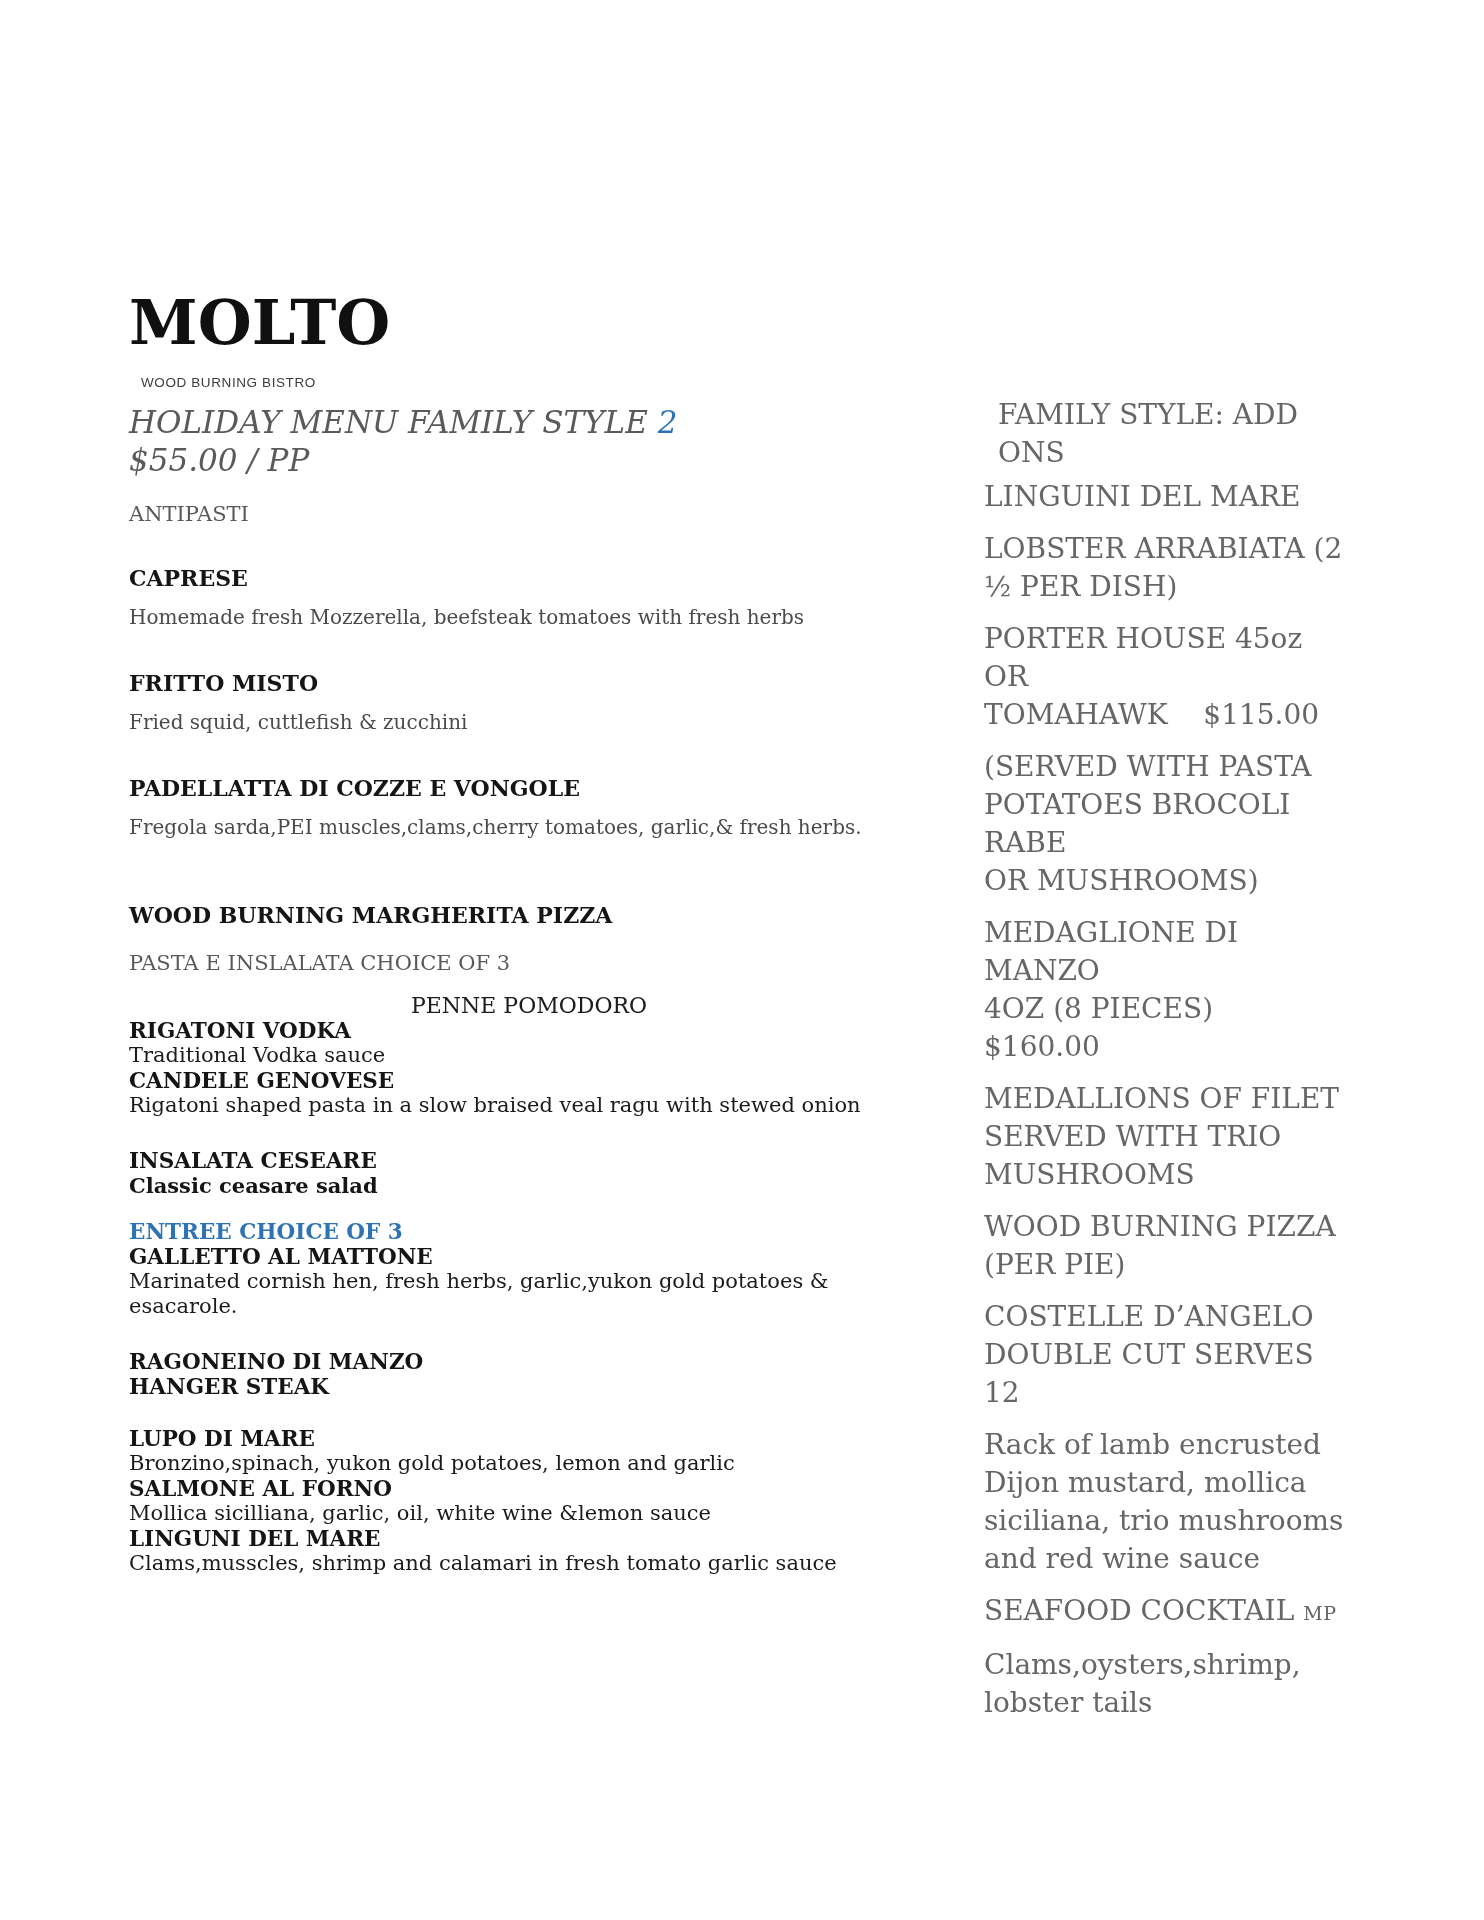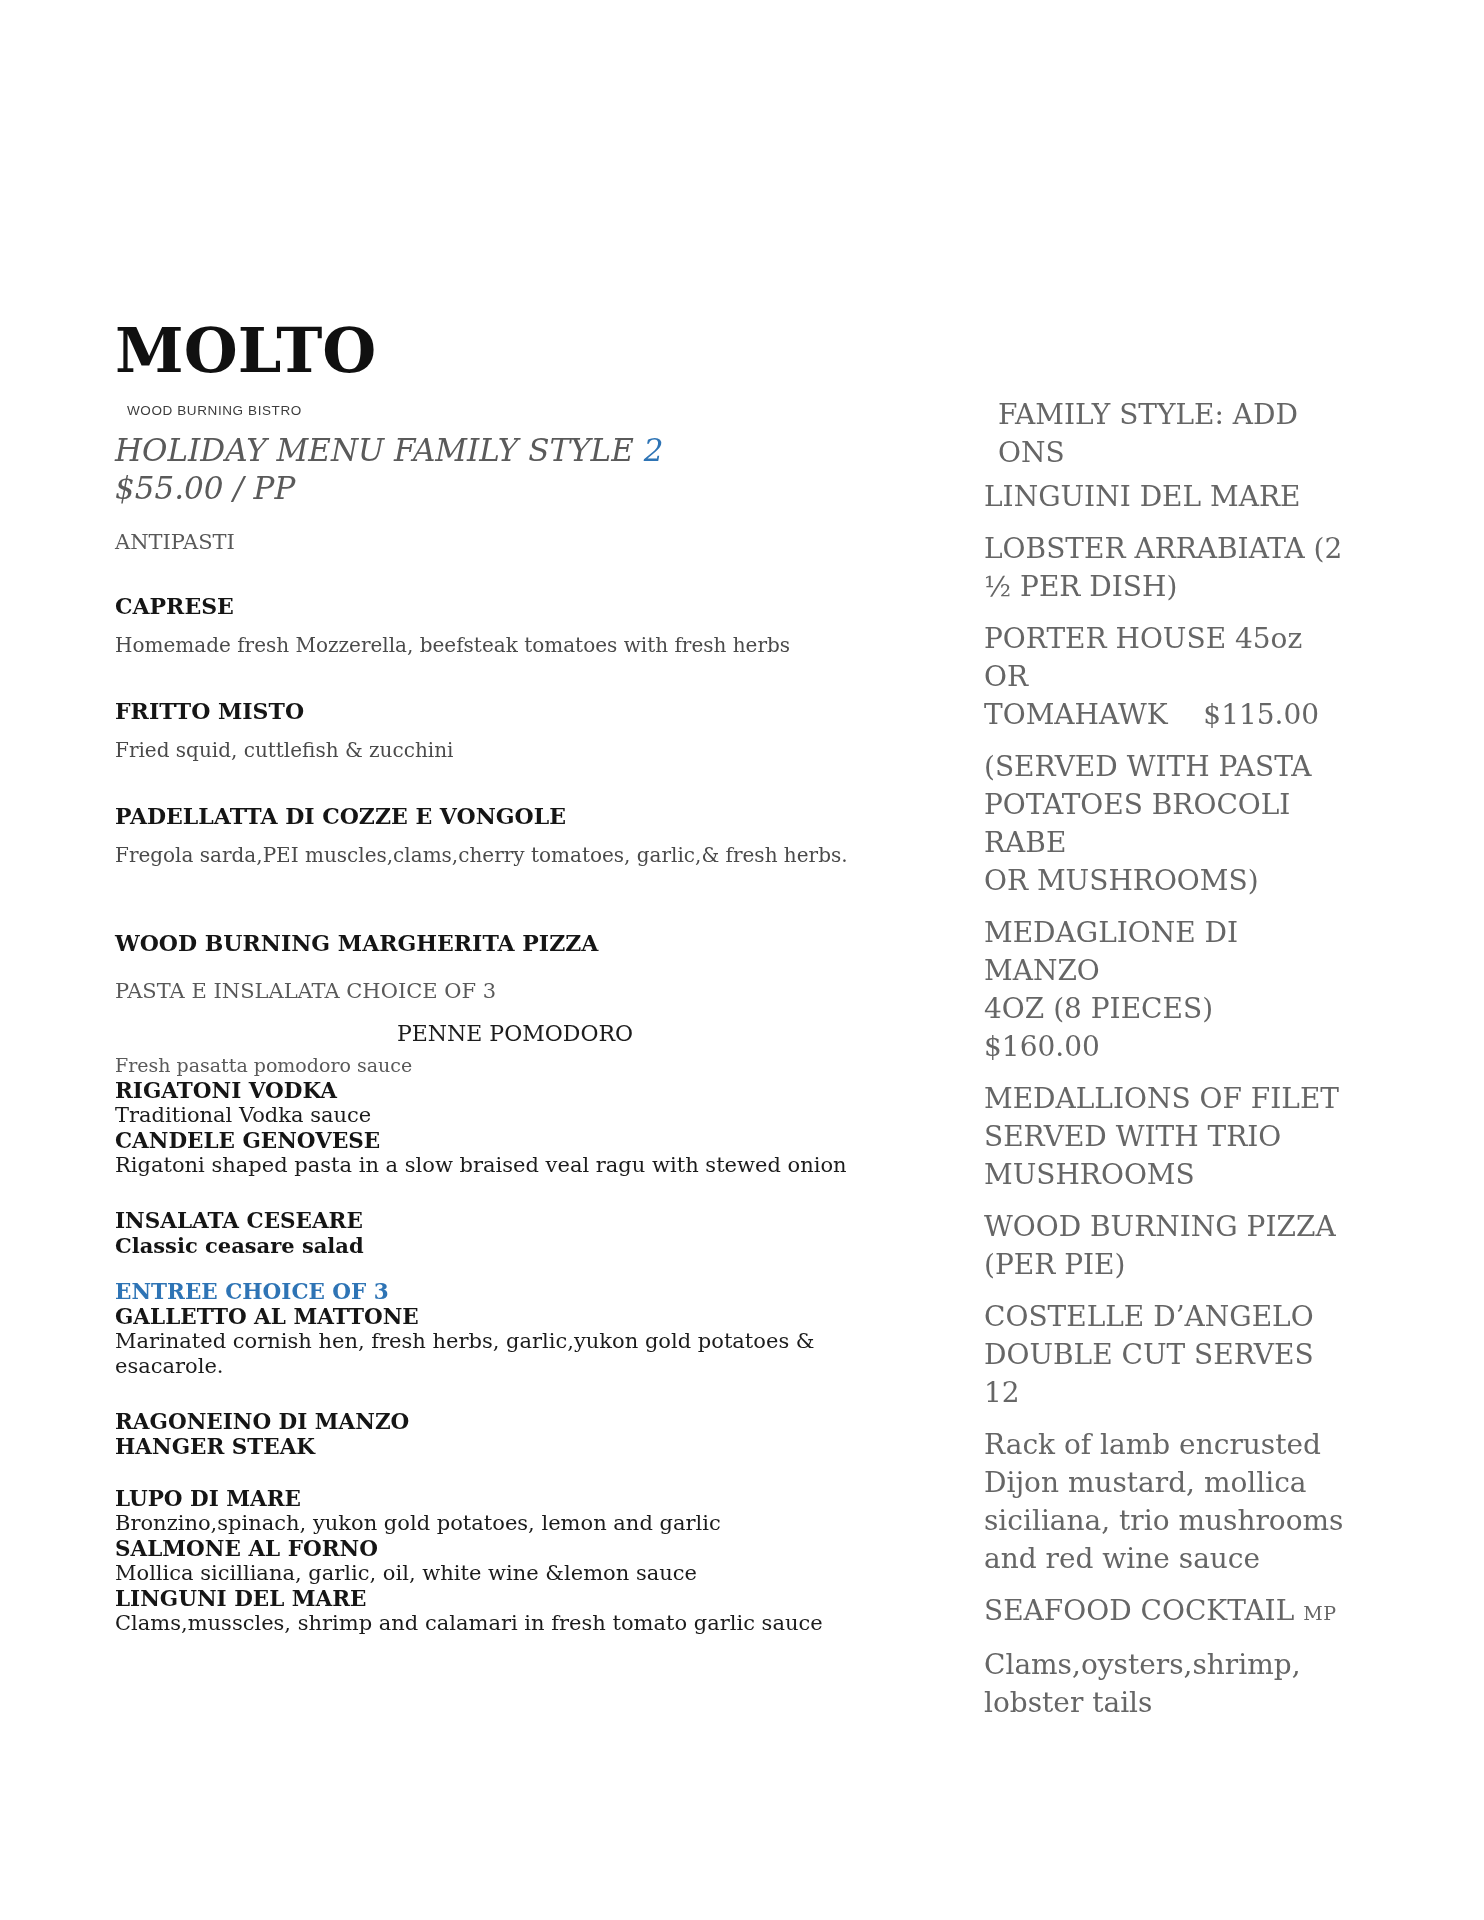--- a/index.html
+++ b/index.html
@@ -6,21 +6,21 @@
   html,body{margin:0;padding:0;background:#ffffff;}
   .page{
     position:relative;
     width:1484px;
     height:1920px;
     background:#ffffff;
     font-family:"DejaVu Serif","Liberation Serif",serif;
     overflow:hidden;
   }
   
-  .lcol{position:absolute;left:115px;top:0;width:800px;margin-top:28px;}
+  .lcol{position:absolute;left:129px;top:0;width:800px;}
   .brand{
     margin-top:290px;
     font-size:62px;
     font-weight:700;
     line-height:1.05;
     color:#101010;
     letter-spacing:0px;
   }
   .tagline{
     margin:20px 0 0 12px;
@@ -133,21 +133,20 @@
     <div class="d">Fried squid, cuttlefish &amp; zucchini</div>
 
     <div class="h mt-40">PADELLATTA DI COZZE E VONGOLE</div>
     <div class="d">Fregola sarda,PEI muscles,clams,cherry tomatoes, garlic,&amp; fresh herbs.</div>
 
     <div class="h mt-62">WOOD BURNING MARGHERITA PIZZA</div>
 
     <div class="slabel mt-22">PASTA E INSLALATA CHOICE OF 3</div>
 
     <div class="h2reg mt-17">PENNE POMODORO</div>
-    <div class="d2gray mt-7">Fresh pasatta pomodoro sauce</div>
     <div class="h2">RIGATONI VODKA</div>
     <div class="d2">Traditional Vodka sauce</div>
     <div class="h2">CANDELE GENOVESE</div>
     <div class="d2">Rigatoni shaped pasta in a slow braised veal ragu with stewed onion</div>
 
     <div class="h2 mt-30">INSALATA CESEARE</div>
     <div class="d2 bold">Classic ceasare salad</div>
 
     <div class="h2 bluehead mt-21">ENTREE CHOICE OF 3</div>
     <div class="h2">GALLETTO AL MATTONE</div>

